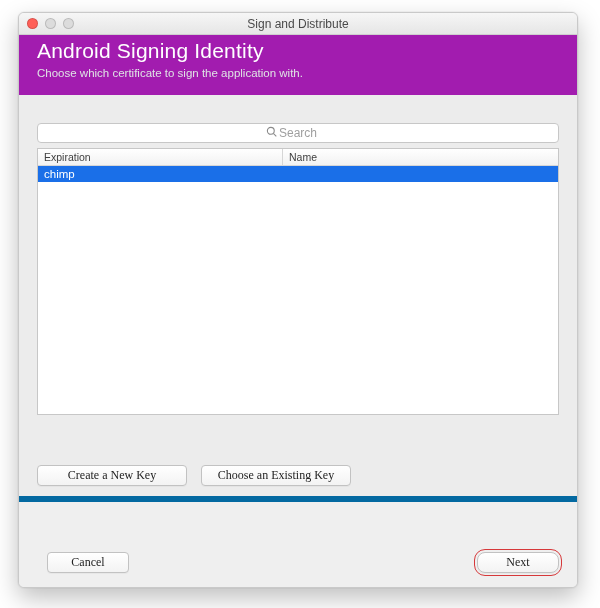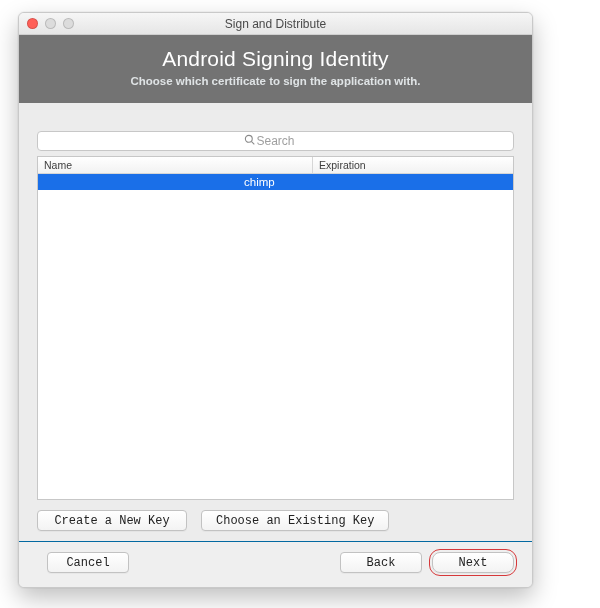--- a/index.html
+++ b/index.html
@@ -9,21 +9,21 @@
     font-size: 12px;
     color: #333;
     width: 600px;
     height: 608px;
     position: relative;
   }
   .window {
     position: absolute;
     left: 18px;
     top: 12px;
-    width: 515px;
+    width: 560px;
     height: 576px;
     background: #ececec;
     border: 1px solid #c9c9c9;
     border-radius: 6px;
     box-shadow: 0 10px 24px rgba(0,0,0,0.25), 0 0 0 1px rgba(0,0,0,0.03);
     display: flex;
     flex-direction: column;
     overflow: hidden;
   }
   .titlebar {
@@ -48,35 +48,34 @@
   .dot.gray { background: #dcdcdc; }
   .titlebar .title {
     position: absolute;
     left: 0; right: 0;
     text-align: center;
     font-size: 12px;
     color: #4a4a4a;
     pointer-events: none;
   }
   .header-panel {
-    background: #737373;
+    background: #a21caf;
     color: #ffffff;
-    padding: 12px 18px 16px 18px;
-    text-align: center;
+    padding: 4px 18px 16px 18px;
   }
   .header-panel h1 {
     font-weight: 300;
     font-size: 21px;
     margin-bottom: 4px;
     letter-spacing: 0.2px;
   }
   .header-panel p {
     font-size: 11.5px;
     color: #dfe3e5;
-    font-weight: 700;
+    font-weight: 400;
   }
   .content {
     flex: 1;
     padding: 28px 18px 10px 18px;
     display: flex;
     flex-direction: column;
   }
   .search {
     position: relative;
     margin-bottom: 5px;
@@ -126,43 +125,44 @@
   .thead .col:last-child { border-right: none; }
   .col-name { flex: 0 0 275px; }
   .col-exp { flex: 1; }
   .tbody { flex: 1; overflow: auto; }
   .row {
     display: flex;
     height: 16px;
     font-size: 11.5px;
     align-items: center;
   }
-  .row.selected { background: #1a6fe8; color: #ffffff; justify-content: flex-end; }
+  .row.selected { background: #1a6fe8; color: #ffffff; }
   .row .cell { padding: 0 6px; white-space: nowrap; overflow: hidden; }
   .key-actions {
     display: flex;
     gap: 14px;
     margin-top: 10px;
   }
   .mac-btn {
     height: 21px;
     min-width: 82px;
     background: linear-gradient(#ffffff, #f3f3f3);
     border: 1px solid #c2c2c2;
     border-radius: 4px;
     font-size: 12px;
     color: #222;
     padding: 0 14px;
     box-shadow: 0 1px 0 rgba(0,0,0,0.03);
     cursor: default;
-    font-family: Liberation Mono, monospace;
+    font-family: Liberation Serif, serif;
+    margin-top: 40px;
   }
   .mac-btn.wide { min-width: 150px; }
   .footer {
-    border-top: 1px solid #0369a1;
+    border-top: 6px solid #0369a1;
     background: #efefef;
     padding: 10px 18px 14px 18px;
     display: flex;
     align-items: center;
   }
   .footer .spacer { flex: 1; }
   .footer .mac-btn { margin-left: 10px; }
   .highlight-ring {
     outline: 1.5px solid #d6383a;
     outline-offset: 2px;
@@ -195,37 +195,36 @@
         <svg width="11" height="11" viewBox="0 0 16 16" fill="none" stroke="#8a8a8a" stroke-width="1.6">
           <circle cx="7" cy="7" r="5"></circle>
           <line x1="11" y1="11" x2="15" y2="15"></line>
         </svg>
       </span>
       <input type="text" placeholder="Search" style="">
     </div>
 
     <div class="table-wrap">
       <div class="thead">
+        <div class="col col-exp">Expiration</div>
         <div class="col col-name">Name</div>
-        <div class="col col-exp">Expiration</div>
       </div>
       <div class="tbody">
         <div class="row selected">
           <div class="cell col-name">chimp</div>
         </div>
       </div>
     </div>
 
     <div class="key-actions">
       <button class="mac-btn wide">Create a New Key</button>
       <button class="mac-btn wide">Choose an Existing Key</button>
     </div>
 
   </div>
 
   <div class="footer">
     <button class="mac-btn">Cancel</button>
     <div class="spacer"></div>
-    <button class="mac-btn">Back</button>
     <button class="mac-btn highlight-ring">Next</button>
   </div>
 
 </div>
 
 </body></html>

